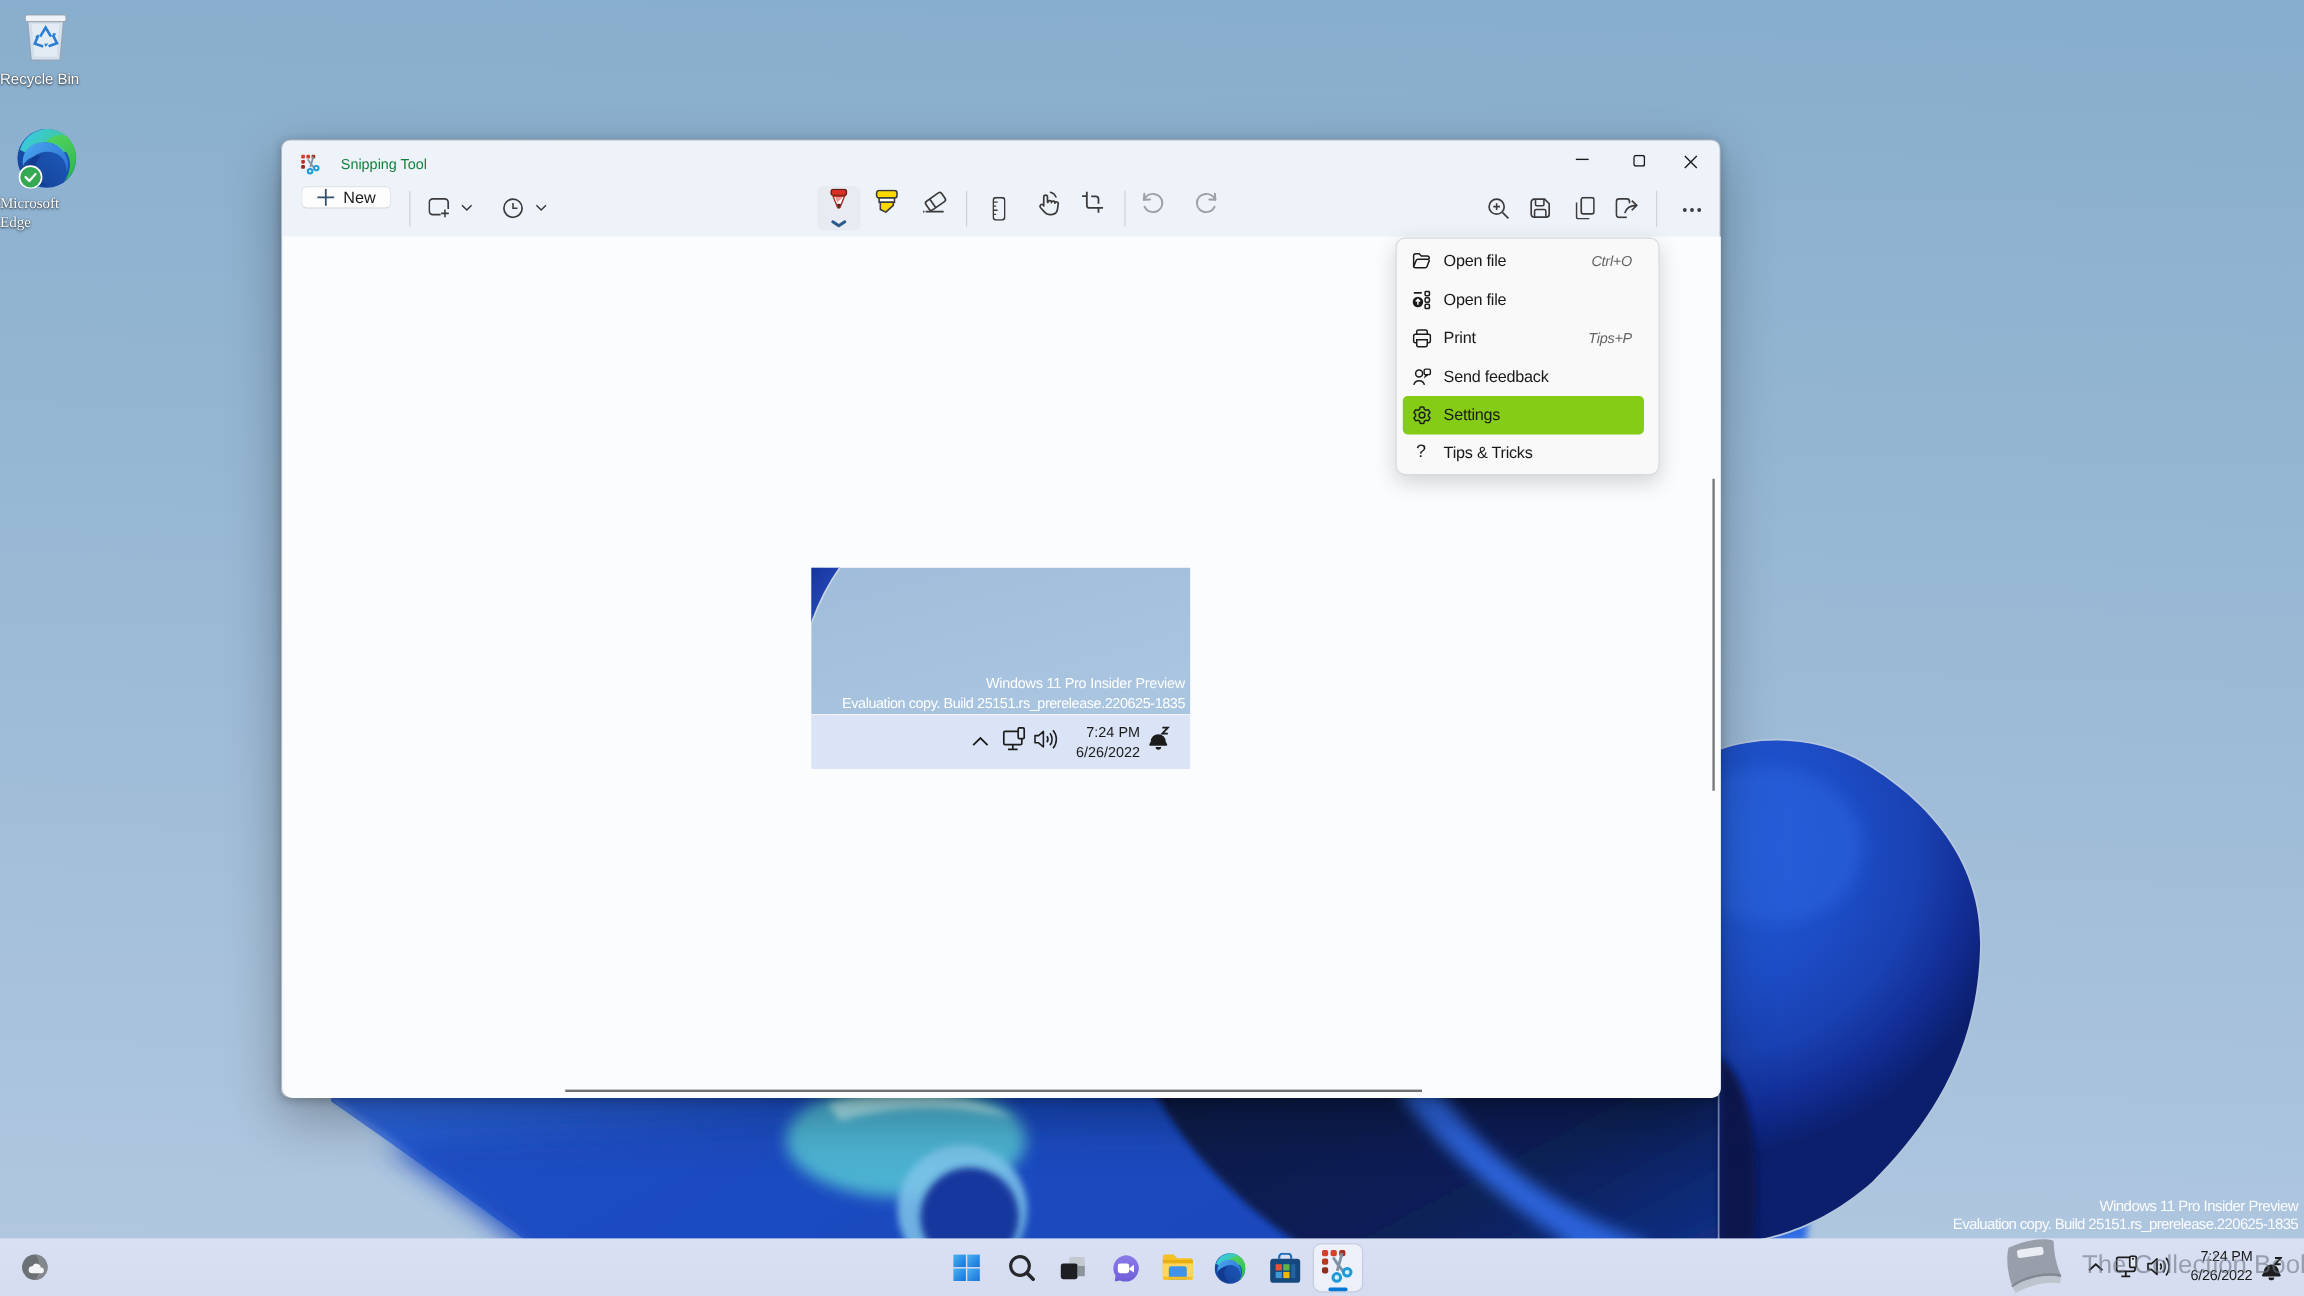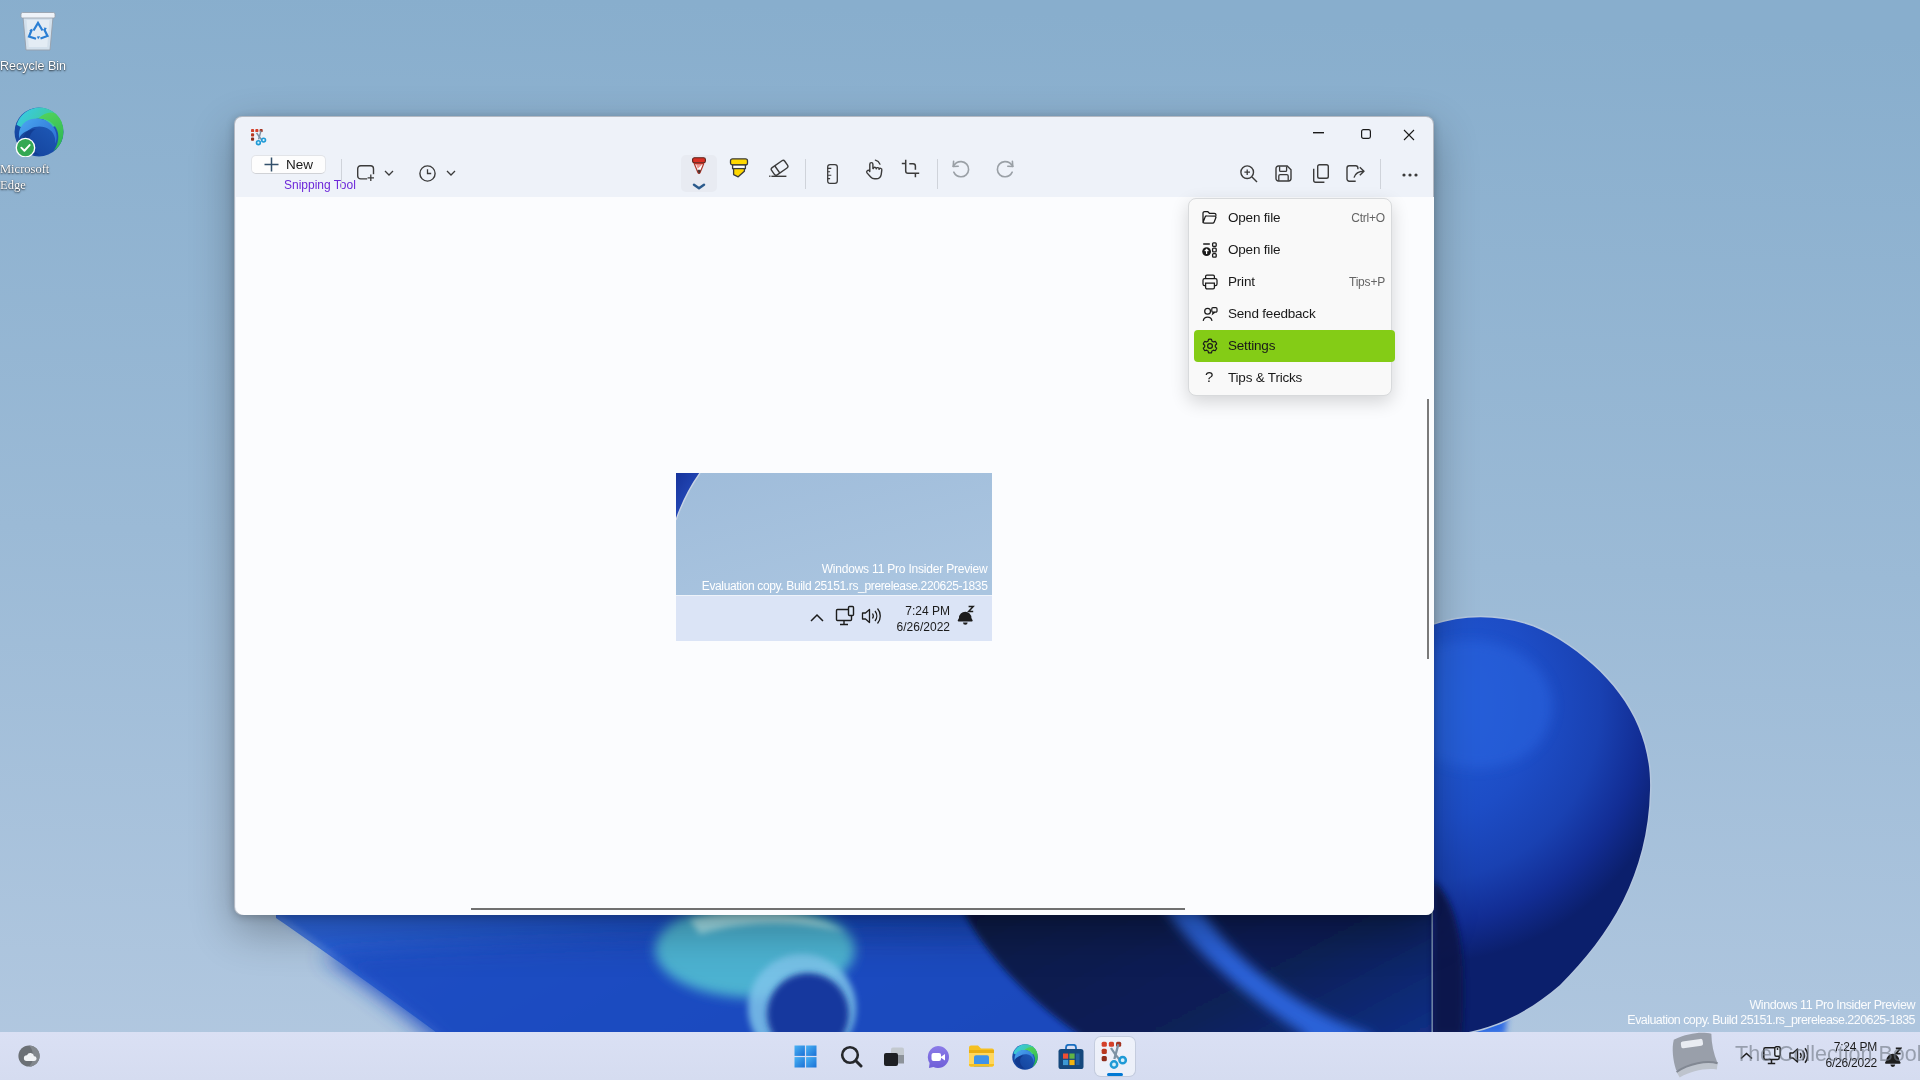--- a/index.html
+++ b/index.html
@@ -11,33 +11,33 @@
   
   .dlabel { position:absolute; color:#fff; font-size:12.5px; 
             text-shadow:0 1px 2px rgba(0,0,0,.75), 0 0 1px rgba(0,0,0,.5); line-height:15.5px; }
   
   #win { position:absolute; left:234px; top:116px; width:1200px; height:799px;
          background:#eef2f9; border-radius:8px;
          box-shadow:0 2px 8px rgba(0,0,0,.22), 0 16px 44px rgba(0,0,0,.30);
          border:1px solid rgba(70,80,95,.35); }
   #canvas { position:absolute; left:1px; top:80px; width:1198px; height:718px;
             background:#fbfcfe; border-radius:0 0 8px 8px; }
-  #title { position:absolute; left:49px; top:13px; font-size:12px; color:#6d28d9;margin-top:48px; }
+  #title { position:absolute; left:49px; top:13px; font-size:12px; color:#15803d; }
   
   .toolsep { position:absolute; top:42px; width:1px; height:30px; background:#cfd3da; }
   #newbtn { position:absolute; left:16px; top:38px; width:75px; height:19px; background:#fdfdfd; font-family:"Liberation Sans",sans-serif;
             border:1px solid #e2e4e8; border-bottom-color:#d0d2d6; border-radius:5px;
             font-size:13.5px; color:#1b1b1b; }
   
-  #menu { position:absolute; left:1188px; top:198px; width:204px; height:198px;
+  #menu { position:absolute; left:1163px; top:198px; width:220px; height:198px;
           background:#f9f9f9; border:1px solid #d8dadc; border-radius:8px;
           box-shadow:0 6px 18px rgba(0,0,0,.16); z-index:20; }
   .mrow { position:absolute; left:5px; width:201px; height:32px; border-radius:4px; }
   .mtext { position:absolute; left:34px; top:8px; font-size:13.5px; color:#191919; letter-spacing:-0.2px;}
-  .mshort { position:absolute; right:10px; top:9px; font-size:12px; color:#646464; letter-spacing:-0.2px;}
+  .mshort { position:absolute; right:10px; top:9px; font-size:12px; color:#646464; letter-spacing:-0.2px;font-style:italic;}
   .micon { position:absolute; left:8px; top:8px; width:16px; height:16px; }
   
   #snip { position:absolute; left:676px; top:473px; width:316px; height:168px; z-index:5; }
   
   #taskbar { position:absolute; left:0; top:1032px; width:1920px; height:48px;
              background:linear-gradient(180deg,#dae0f4 0%,#d5dcf0 100%); }
   
   #osmark { position:absolute; right:5px; top:998px; text-align:right; color:rgba(255,255,255,.95);
             font-size:12.5px; line-height:15px; z-index:3; }
   #colmark { position:absolute; left:1735px; top:1042px; color:rgba(108,117,128,.6);

